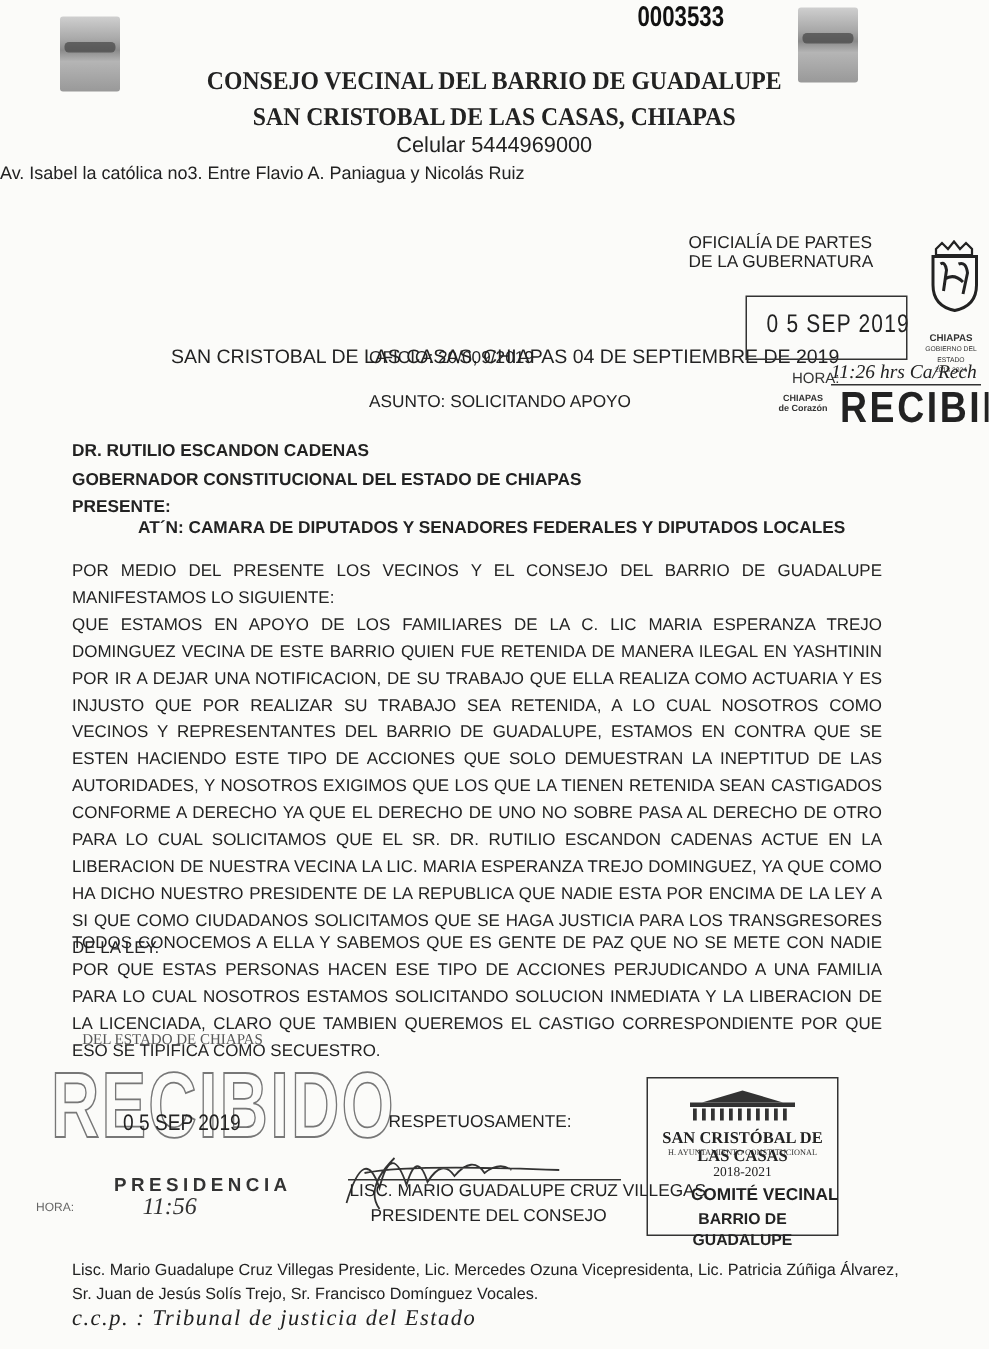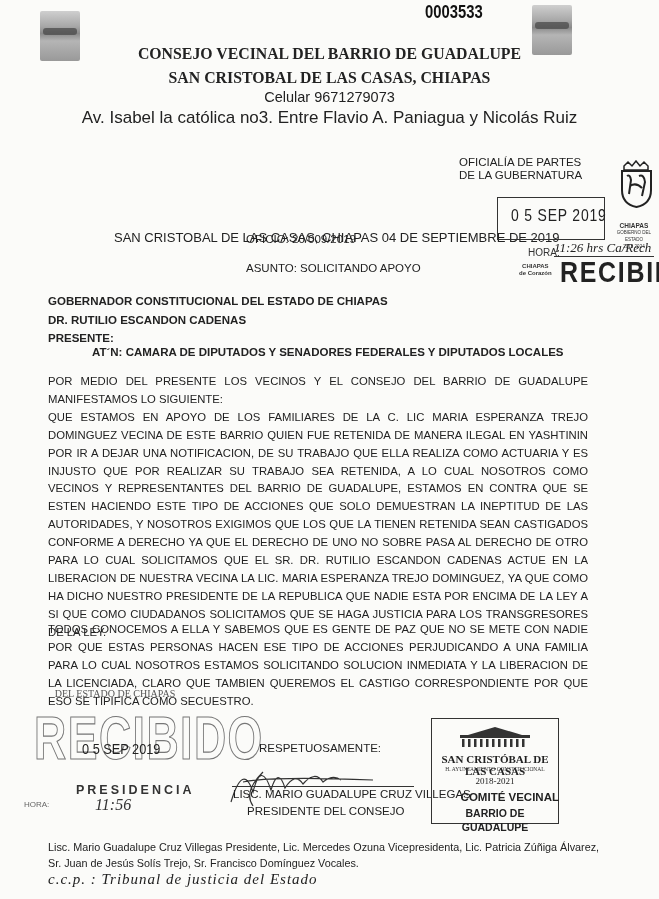--- a/index.html
+++ b/index.html
@@ -11,21 +11,21 @@
 
     .logo-box { width: 40px; height: 50px; background: linear-gradient(180deg, #cfcfcf 0%, #a9a9a9 30%, #8a8a8a 45%, #b5b5b5 60%, #999 100%); border-radius: 2px; }
     .logo-box::after { content: ""; position: absolute; left: 3px; top: 17px; width: 34px; height: 7px; background: #444; opacity: .7; border-radius: 3px; }
     .logo-left { left: 40px; top: 11px; }
     .logo-right { left: 532px; top: 5px; }
 
     .head1 { left: 0; width: 659px; text-align: center; font-family: "Liberation Serif", serif; font-weight: bold; font-size: 17px; transform: scaleX(0.93); color: #222; }
     .h-title1 { top: 44px; }
     .h-title2 { top: 68px; }
     .h-cel { top: 89px; left: 0; width: 659px; text-align: center; font-size: 14.5px; color: #222; }
-    .h-addr { top: 108px; left: 0; width: 659px; text-align: center; font-size: 17px; color: #222; }
+    .h-addr { top: 108px; left: 0; width: 659px; font-size: 12px; color: #222; }
 
     .oficialia { left: 459px; top: 156px; font-size: 11.5px; line-height: 13px; color: #222; }
     .crest { left: 618px; top: 160px; width: 37px; height: 48px; }
     .crest-label { left: 608px; top: 222px; width: 52px; text-align: center; font-size: 6.5px; font-weight: bold; line-height: 7px; color: #333; }
     .crest-label .sm { font-size: 4.5px; font-weight: normal; display: block; }
 
     .place-date { left: 114px; top: 202px; font-size: 13px; color: #222; margin-top: 28px; }
     .stamp-box { left: 497px; top: 197px; width: 108px; height: 43px; border: 1.5px solid #333; }
     .stamp-date { left: 511px; top: 206px; font-size: 17px; transform: scaleX(0.82); transform-origin: left top; color: #222; letter-spacing: 1px; }
     .oficio { left: 246px; top: 233px; font-size: 11.5px; color: #222; }
@@ -70,21 +70,21 @@
 </head>
 <body>
 
 <div class="abs folio">0003533</div>
 
 <div class="abs logo-box logo-left"></div>
 <div class="abs logo-box logo-right"></div>
 
 <div class="abs head1 h-title1">CONSEJO VECINAL DEL BARRIO DE GUADALUPE</div>
 <div class="abs head1 h-title2">SAN CRISTOBAL DE LAS CASAS, CHIAPAS</div>
-<div class="abs h-cel">Celular 9671279073</div>
+<div class="abs h-cel">Celular 5444969000</div>
 <div class="abs h-addr">Av. Isabel la católica no3. Entre Flavio A. Paniagua y Nicolás Ruiz</div>
 
 <div class="abs oficialia">
   <div>OFICIALÍA DE PARTES</div>
   <div>DE LA GUBERNATURA</div>
 </div>
 <svg class="abs crest" viewBox="0 0 37 48">
   <path d="M6 6 L10 2 L14 6 L18 1 L22 6 L26 2 L30 6 L30 10 L6 10 Z" fill="none" stroke="#222" stroke-width="1.5"></path>
   <path d="M4 11 H33 V30 Q33 44 18.5 47 Q4 44 4 30 Z" fill="none" stroke="#222" stroke-width="2"></path>
   <path d="M9 16 Q12 14 13 20 L11 34 M21 16 Q26 14 27 22 L24 36 M12 26 Q18 22 24 28" fill="none" stroke="#222" stroke-width="2"></path>
@@ -102,22 +102,22 @@
 <div class="abs hora-label">HORA:</div>
 <div class="abs hora-val">11:26 hrs Ca/Rech</div>
 <div class="abs asunto">ASUNTO: SOLICITANDO APOYO</div>
 <div class="abs chiapas-small">
   <div>CHIAPAS</div>
   <div>de Corazón</div>
 </div>
 <div class="abs recibido">RECIBIDO</div>
 
 <div class="abs addr-block">
+  <div>DR. RUTILIO ESCANDON CADENAS</div>
   <div>GOBERNADOR CONSTITUCIONAL DEL ESTADO DE CHIAPAS</div>
-  <div>DR. RUTILIO ESCANDON CADENAS</div>
   <div>PRESENTE:</div>
 </div>
 <div class="abs attn">AT´N: CAMARA DE DIPUTADOS Y SENADORES FEDERALES Y DIPUTADOS LOCALES</div>
 
 <div class="abs body-text p1">
   <div>POR MEDIO DEL PRESENTE LOS VECINOS Y EL CONSEJO DEL BARRIO DE GUADALUPE MANIFESTAMOS LO SIGUIENTE:</div>
   <div>QUE ESTAMOS EN APOYO DE LOS FAMILIARES DE LA C. LIC MARIA ESPERANZA TREJO DOMINGUEZ VECINA DE ESTE BARRIO QUIEN FUE RETENIDA DE MANERA ILEGAL EN YASHTININ POR IR A DEJAR UNA NOTIFICACION, DE SU TRABAJO QUE ELLA REALIZA COMO ACTUARIA Y ES INJUSTO QUE POR REALIZAR SU TRABAJO SEA RETENIDA, A LO CUAL NOSOTROS COMO VECINOS Y REPRESENTANTES DEL BARRIO DE GUADALUPE, ESTAMOS EN CONTRA QUE SE ESTEN HACIENDO ESTE TIPO DE ACCIONES QUE SOLO DEMUESTRAN LA INEPTITUD DE LAS AUTORIDADES, Y NOSOTROS EXIGIMOS QUE LOS QUE LA TIENEN RETENIDA SEAN CASTIGADOS CONFORME A DERECHO YA QUE EL DERECHO DE UNO NO SOBRE PASA AL DERECHO DE OTRO PARA LO CUAL SOLICITAMOS QUE EL SR. DR. RUTILIO ESCANDON CADENAS ACTUE EN LA LIBERACION DE NUESTRA VECINA LA LIC. MARIA ESPERANZA TREJO DOMINGUEZ, YA QUE COMO HA DICHO NUESTRO PRESIDENTE DE LA REPUBLICA QUE NADIE ESTA POR ENCIMA DE LA LEY A SI QUE COMO CIUDADANOS SOLICITAMOS QUE SE HAGA JUSTICIA PARA LOS TRANSGRESORES DE LA LEY.</div>
 </div>
 <div class="abs body-text p2">TODOS  CONOCEMOS A ELLA Y SABEMOS QUE ES GENTE DE PAZ QUE NO SE METE CON NADIE POR QUE ESTAS PERSONAS HACEN ESE TIPO DE ACCIONES PERJUDICANDO A UNA FAMILIA PARA LO CUAL NOSOTROS ESTAMOS SOLICITANDO SOLUCION INMEDIATA Y LA LIBERACION DE LA LICENCIADA, CLARO QUE TAMBIEN QUEREMOS EL CASTIGO CORRESPONDIENTE POR QUE ESO SE TIPIFICA COMO SECUESTRO.</div>
 

